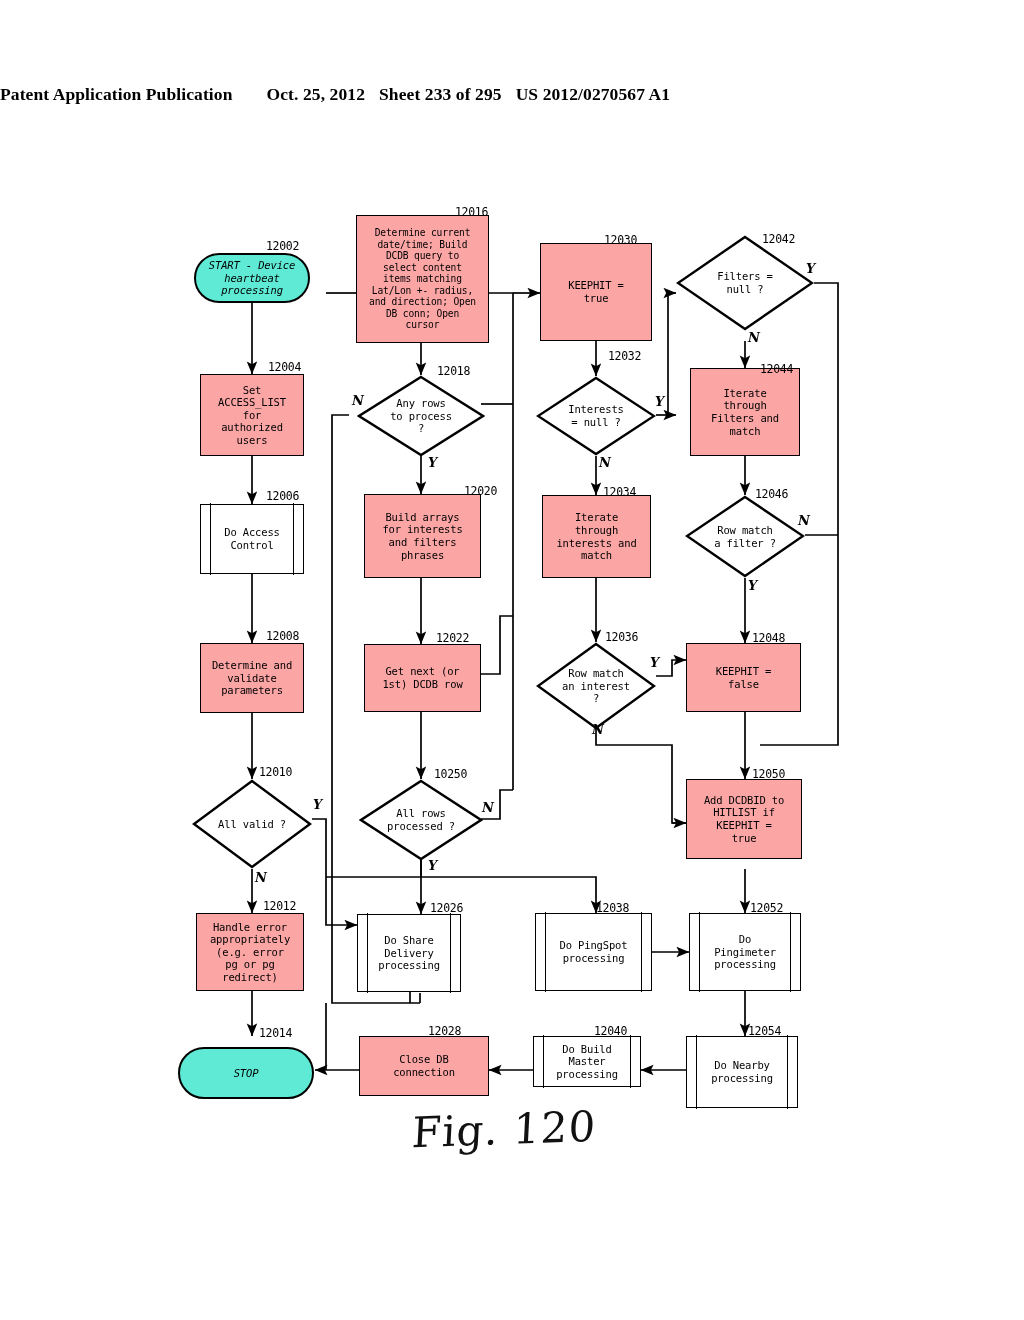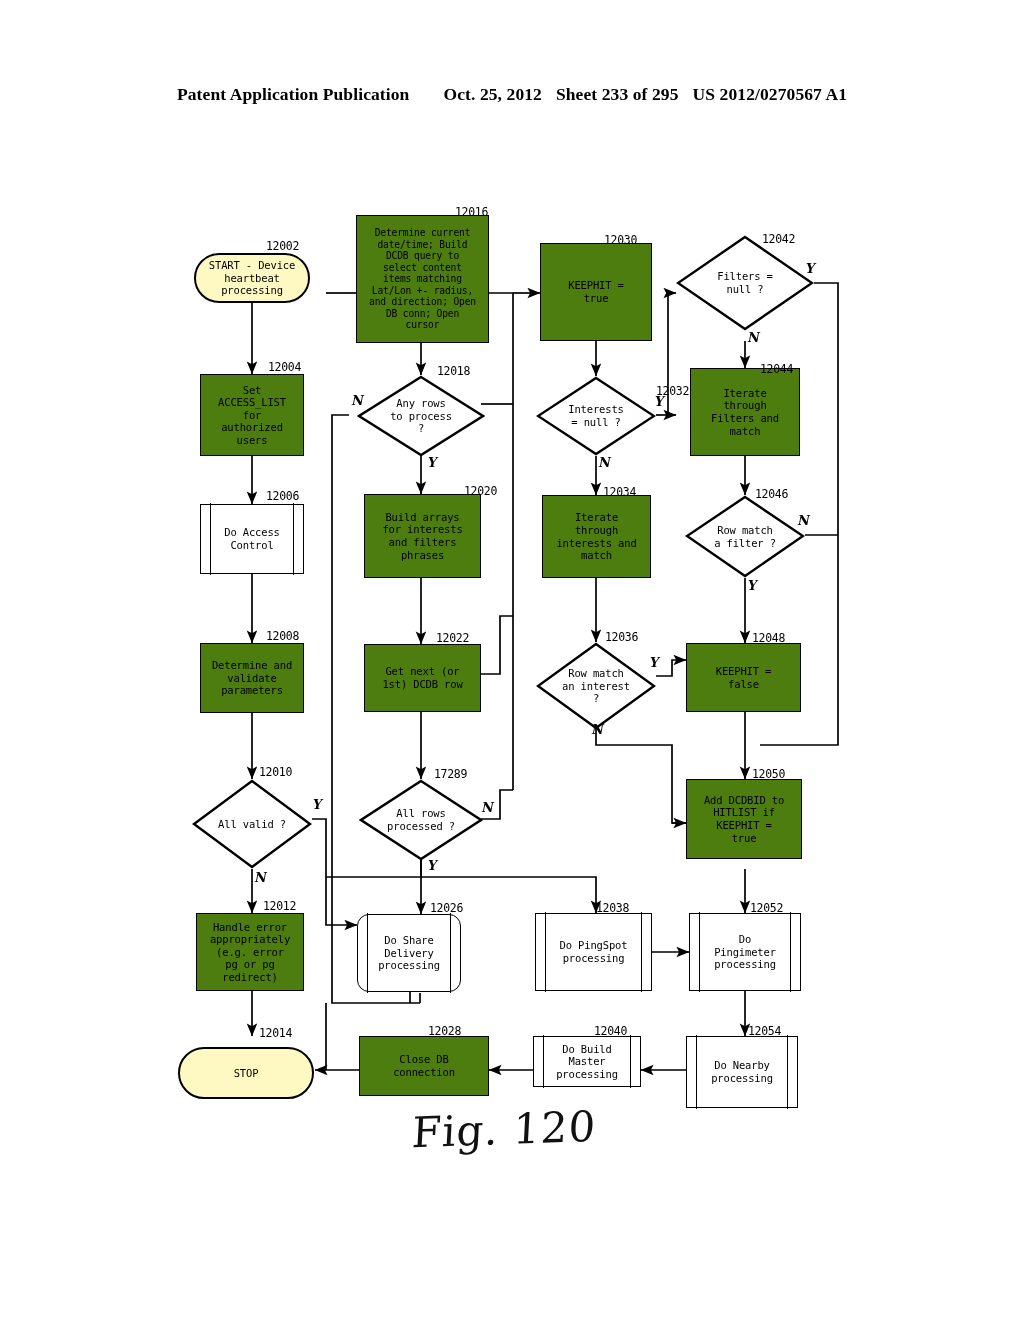--- a/index.html
+++ b/index.html
@@ -16,21 +16,21 @@
     overflow: hidden;
     position: relative;
   }
 
   
   #page-header {
     position: absolute;
     left: 0;
     top: 84px;
     width: 1024px;
-    text-align: center;
+    text-align: left;
     font-family: "Liberation Serif", serif;
     font-weight: bold;
     font-size: 17.5px;
     letter-spacing: 0.1px;
     white-space: nowrap;
   }
   #page-header .seg { display: inline-block; }
   #page-header .gap-lg { display: inline-block; width: 34px; }
   #page-header .gap-md { display: inline-block; width: 14px; }
 
@@ -62,21 +62,21 @@
     font-size: 10.5px;
     line-height: 12.6px;
     letter-spacing: -0.15px;
     color: #000;
     white-space: pre-line;
     z-index: 3;
   }
 
   .node.proc {
     border: 1.6px solid #000;
-    background: #4d7c0f;
+    background: #fca5a5;
   }
 
   
   .node.pre {
     border: 1.6px solid #000;
     background: #fff;
   }
   .node.pre::before,
   .node.pre::after {
     content: "";
@@ -84,22 +84,23 @@
     top: -1.6px;
     bottom: -1.6px;
     width: 0;
     border-left: 1.6px solid #000;
   }
   .node.pre::before { left: 9px; }
   .node.pre::after  { right: 9px; }
 
   .node.term {
     border: 2.2px solid #000;
-    background: #fef9c3;
+    background: #5eead4;
     border-radius: 999px;
+    font-style: italic;
   }
 
   
   .decision {
     position: absolute;
     z-index: 3;
   }
   .decision .dshape {
     position: absolute;
     left: 0; top: 0;
@@ -331,23 +332,23 @@
   </div>
   <div class="ref" style="left:436px; top:631px;">12022</div>
 
   <div class="decision" style="left:359px; top:779px; width:124px; height:82px;">
     <svg class="dshape" viewBox="0 0 124 82" xmlns="http://www.w3.org/2000/svg">
       <polygon points="62,2 122,41 62,80 2,41" fill="#fff" stroke="#000" stroke-width="2.4"></polygon>
     </svg>
     <div class="dtext"><span>All rows
 processed ?</span></div>
   </div>
-  <div class="ref" style="left:434px; top:767px;">17289</div>
-
-  <div class="node pre" style="left:357px; top:914px; width:104px; height:78px;border-radius:12px;">
+  <div class="ref" style="left:434px; top:767px;">10250</div>
+
+  <div class="node pre" style="left:357px; top:914px; width:104px; height:78px;">
     <span>Do Share
 Delivery
 processing</span>
   </div>
   <div class="ref" style="left:430px; top:901px;">12026</div>
 
   <div class="node proc" style="left:359px; top:1036px; width:130px; height:60px;">
     <span>Close DB
 connection</span>
   </div>
@@ -359,21 +360,21 @@
   </div>
   <div class="ref" style="left:604px; top:233px;">12030</div>
 
   <div class="decision" style="left:536px; top:376px; width:120px; height:80px;">
     <svg class="dshape" viewBox="0 0 120 80" xmlns="http://www.w3.org/2000/svg">
       <polygon points="60,2 118,40 60,78 2,40" fill="#fff" stroke="#000" stroke-width="2.4"></polygon>
     </svg>
     <div class="dtext"><span>Interests
 = null ?</span></div>
   </div>
-  <div class="ref" style="left:608px; top:384px;margin-left:48px;">12032</div>
+  <div class="ref" style="left:608px; top:349px;">12032</div>
 
   <div class="node proc" style="left:542px; top:495px; width:109px; height:83px;">
     <span>Iterate
 through
 interests and
 match</span>
   </div>
   <div class="ref" style="left:603px; top:485px;">12034</div>
 
   <div class="decision" style="left:536px; top:642px; width:120px; height:88px;">

